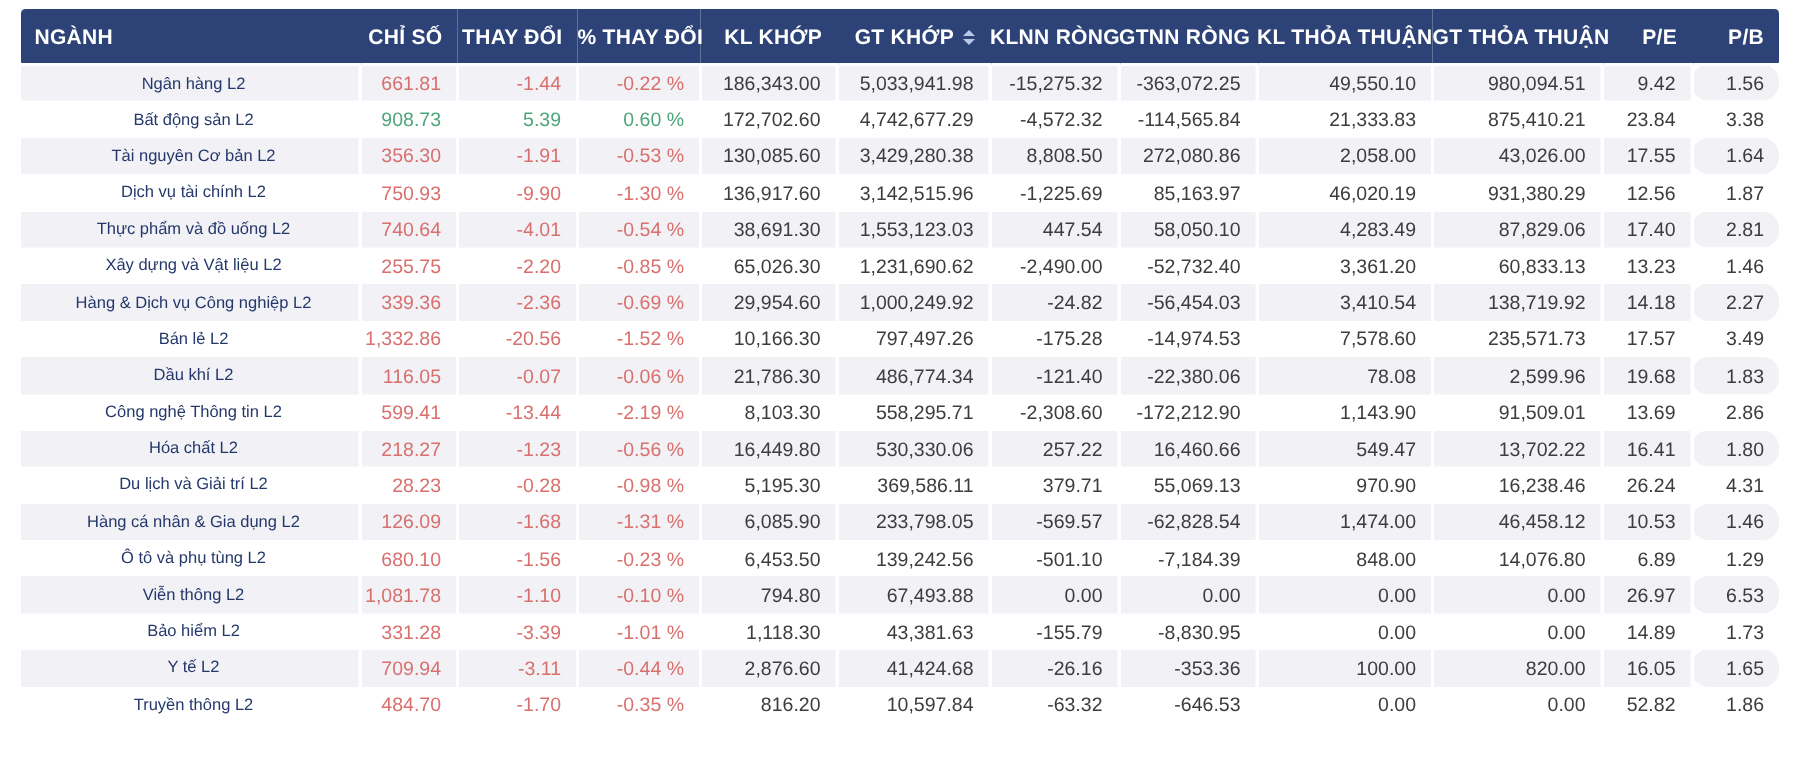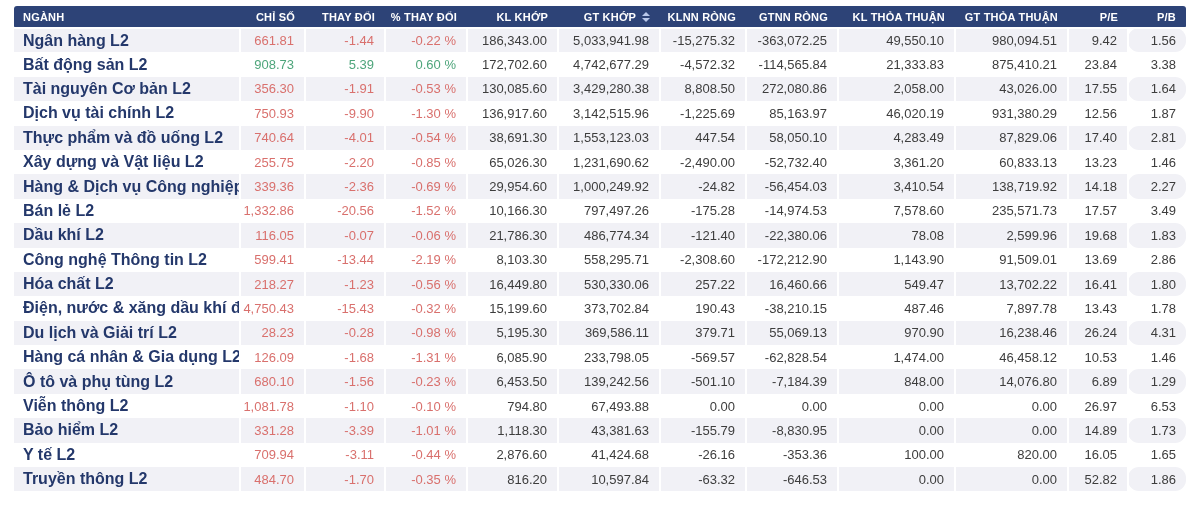--- a/index.html
+++ b/index.html
@@ -17,38 +17,38 @@
   html,body{margin:0;padding:0;}
   body{
     width:1200px;height:509px;background:#ffffff;overflow:hidden;
     font-family:"Liberation Sans","DejaVu Sans",sans-serif;
     -webkit-font-smoothing:antialiased;
   }
   .table-wrap{margin:6px 14px 0 14px;}
   table{border-collapse:collapse;table-layout:fixed;width:1172px;}
   thead th{
     background:var(--header-bg);color:var(--header-text);
-    font-size:11px;font-weight:bold;letter-spacing:.2px;
-    height:22px;padding:0 10px 0 0;text-align:right;
+    font-size:14px;font-weight:bold;letter-spacing:.2px;
+    height:37px;padding:0 10px 0 0;text-align:right;
     border-bottom:2px solid #ffffff;white-space:nowrap;
   }
   thead th.left{text-align:left;padding:0 0 0 9px;}
   thead th:first-child{border-top-left-radius:3px;border-bottom-left-radius:2px;}
   thead th:last-child{border-top-right-radius:3px;border-bottom-right-radius:2px;}
   tbody tr{background:var(--row-white);}
   tbody tr:nth-child(odd){background:var(--row-stripe);}
   tbody td{
     height:24.4px;font-size:13px;color:var(--value-text);
     padding:0 10px 0 0;text-align:right;white-space:nowrap;overflow:hidden;
     border-right:2px solid #ffffff;
   }
   tbody td:last-child{border-right:none;border-radius:11px;}
   tbody td.name{
-    text-align:left;padding:0 4px 0 9px;color:var(--name-text);
-    font-weight:bold;font-size:16px;
+    text-align:center;padding:0 4px 0 9px;color:var(--name-text);
+    font-weight:normal;font-size:11px;
   }
   tbody td.down{color:var(--down);margin-top:23px;}
   tbody td.up{color:var(--up);}
   .sort-icon{display:inline-block;vertical-align:-1px;margin-left:6px;}
   .sort-icon i{display:block;width:0;height:0;border-left:4px solid transparent;border-right:4px solid transparent;}
   .sort-icon .tri-up{border-bottom:4px solid var(--sort-icon);margin-bottom:2px;}
   .sort-icon .tri-down{border-top:4px solid var(--sort-icon);}
 </style>
 </head>
 <body>
@@ -234,34 +234,20 @@
           <td>16,449.80</td>
           <td>530,330.06</td>
           <td>257.22</td>
           <td>16,460.66</td>
           <td>549.47</td>
           <td>13,702.22</td>
           <td>16.41</td>
           <td>1.80</td>
         </tr>
         <tr>
-          <td class="name">Điện, nước &amp; xăng dầu khí đốt L2</td>
-          <td class="down">4,750.43</td>
-          <td class="down">-15.43</td>
-          <td class="down">-0.32 %</td>
-          <td>15,199.60</td>
-          <td>373,702.84</td>
-          <td>190.43</td>
-          <td>-38,210.15</td>
-          <td>487.46</td>
-          <td>7,897.78</td>
-          <td>13.43</td>
-          <td>1.78</td>
-        </tr>
-        <tr>
           <td class="name">Du lịch và Giải trí L2</td>
           <td class="down">28.23</td>
           <td class="down">-0.28</td>
           <td class="down">-0.98 %</td>
           <td>5,195.30</td>
           <td>369,586.11</td>
           <td>379.71</td>
           <td>55,069.13</td>
           <td>970.90</td>
           <td>16,238.46</td>

